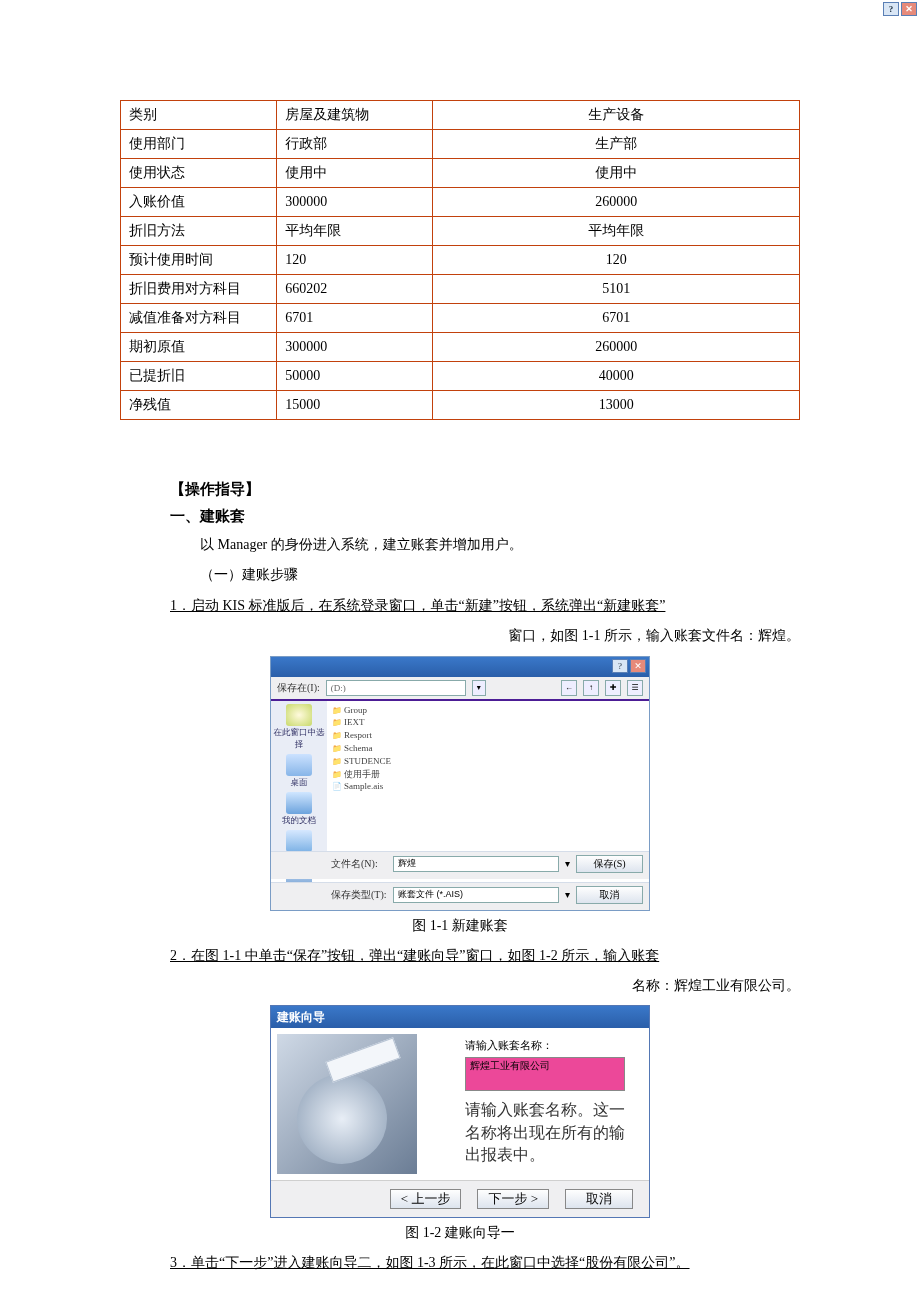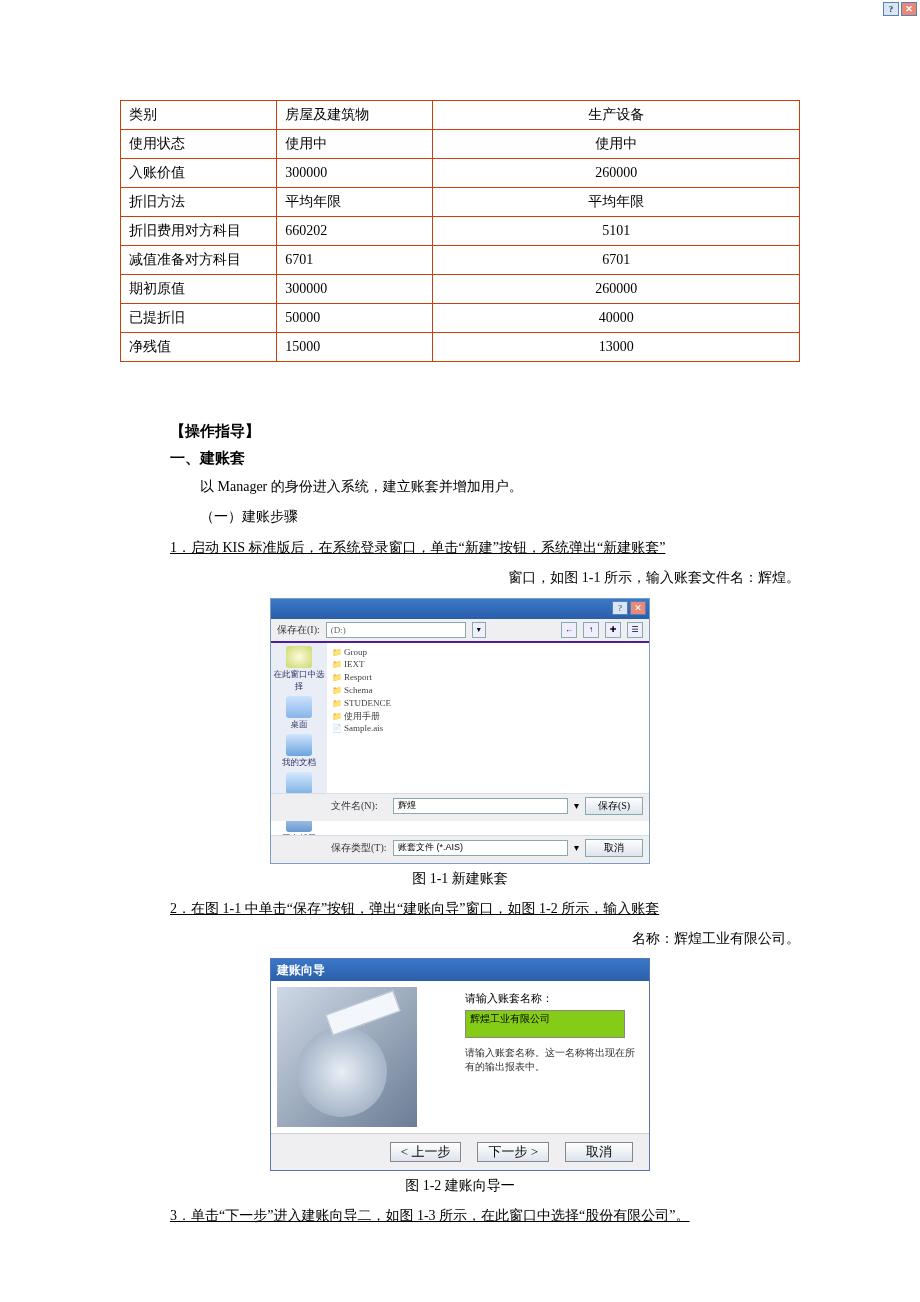--- a/index.html
+++ b/index.html
@@ -40,61 +40,71 @@
     .pico.b { background: linear-gradient(#cce2ff,#87b5e8); }
     .pico.c { background: linear-gradient(#d0e6ff,#6ca3dd); }
     .pico.d { background: linear-gradient(#d6e8ff,#7db2e5); }
     .pico.e { background: linear-gradient(#cddff6,#6798cf); }
     .filelist { flex: 1; background: #fff; padding: 3px 5px; font-size: 9px; color: #444; line-height: 1.35; }
     .filelist .folder::before { content: "📁 "; font-size: 8px; }
     .filelist .file::before { content: "📄 "; font-size: 8px; }
     .dialog1 .bottom { display: flex; padding: 3px 6px 6px 60px; gap: 6px; align-items: center; font-size: 10px; background:#efeff1; border-top:1px solid #d5dde9;}
     .bottom .blabel { width: 56px; color:#333;}
     .bottom input[type=text] { flex:1; height:16px; border:1px solid #8aa; font-size:9px; padding:0 4px;}
-    .bottom .btn { width: 58px; height: 18px; border:1px solid #8aa; background: linear-gradient(#fefefe,#dde4ee); font-size: 10px; display:flex;align-items:center;justify-content:center;}
-    .bottom-wrap { display:flex; flex-direction:column; gap:14px;border-radius:8px;}
+    .bottom .btn { width: 67px; height: 18px; border:1px solid #8aa; background: linear-gradient(#fefefe,#dde4ee); font-size: 10px; display:flex;align-items:center;justify-content:center;}
+    .bottom-wrap { display:flex; flex-direction:column; gap:3px;border-radius:8px;}
 
     
     .dialog2 { width: 380px; margin: 4px auto 0 auto; border: 1px solid #5477b4; background: #efeff1; }
     .dialog2 .titlebar2 { height: 22px; background: linear-gradient(#3a78c9,#2a5ea9); color: #fff; font-size: 12px; display: flex; align-items: center; padding: 0 6px; font-weight: bold; justify-content: space-between;}
     .dialog2 .body2 { display: flex; background: #fff; gap: 32px; }
     .wizimg { width: 140px; height: 140px; background: linear-gradient(135deg,#cfd9e6,#6b7d95); margin: 6px; position: relative; overflow:hidden;}
     .wizimg::before{content:"";position:absolute;width:90px;height:90px;border-radius:50%;background:radial-gradient(#e8eef6,#8a9db4);top:40px;left:20px;}
     .wizimg::after{content:"";position:absolute;width:70px;height:20px;background:#f3f6fa;top:15px;left:50px;transform:rotate(-20deg);border:1px solid #b8c4d4;}
     .wizright { flex:1; padding: 10px 10px; font-size: 11px; }
     .wizright .lbl { margin-bottom: 4px;}
-    .wizright .inp { width: 160px; height: 28px; border: 1px solid #888; padding: 1px 4px; font-size: 10px; margin-bottom: 8px; background:#84cc16;}
-    .wizright .desc { font-size: 10px; color:#333; line-height:1.4;}
+    .wizright .inp { width: 160px; height: 34px; border: 1px solid #888; padding: 1px 4px; font-size: 10px; margin-bottom: 8px; background:#ec4899;}
+    .wizright .desc { font-size: 16px; color:#333; line-height:1.4;}
     .dialog2 .btnrow { display:flex; justify-content:flex-end; gap: 16px; padding: 8px 16px; border-top:1px solid #cfcfcf; background:#efeff1;}
     .dialog2 .wbtn { min-width: 68px; height: 20px; border:1px solid #888; background: linear-gradient(#fefefe,#dde4ee); font-size: 13px; display:flex;align-items:center;justify-content:center; padding:0 10px;}
   </style>
 </head>
 <body>
 
 <table class="data-table">
   <tbody id="tbody">
       <tr>
         <td>类别</td>
         <td>房屋及建筑物</td>
         <td>生产设备</td>
       </tr>
       <tr>
+        <td>使用部门</td>
+        <td>行政部</td>
+        <td>生产部</td>
+      </tr>
+      <tr>
         <td>使用状态</td>
         <td>使用中</td>
         <td>使用中</td>
       </tr>
       <tr>
         <td>入账价值</td>
         <td>300000</td>
         <td>260000</td>
       </tr>
       <tr>
         <td>折旧方法</td>
         <td>平均年限</td>
         <td>平均年限</td>
+      </tr>
+      <tr>
+        <td>预计使用时间</td>
+        <td>120</td>
+        <td>120</td>
       </tr>
       <tr>
         <td>折旧费用对方科目</td>
         <td>660202</td>
         <td>5101</td>
       </tr>
       <tr>
         <td>减值准备对方科目</td>
         <td>6701</td>
         <td>6701</td>

